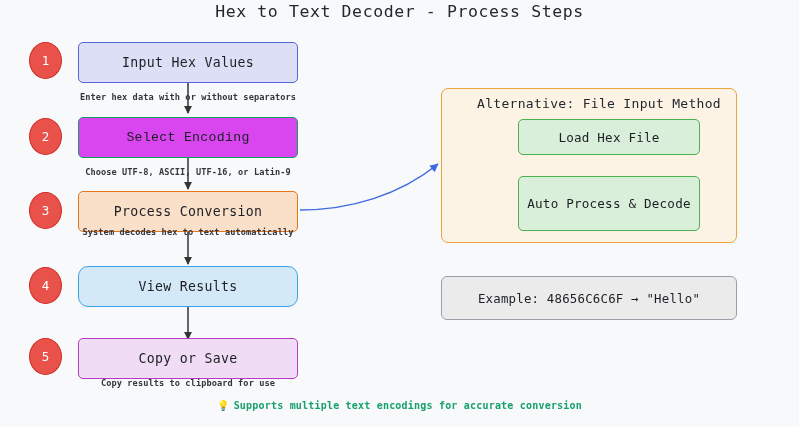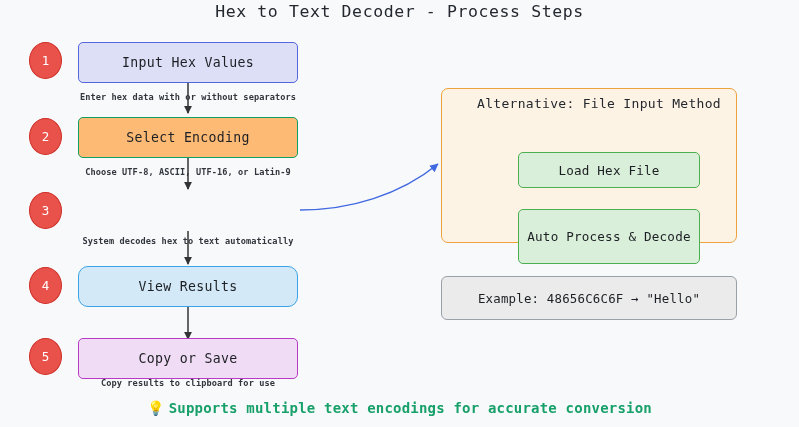--- a/index.html
+++ b/index.html
@@ -57,21 +57,21 @@
     border-style: solid;
     box-sizing: border-box;
     display: flex;
     align-items: center;
     justify-content: center;
     font-size: 13.2px;
     color: #1c1f24;
     letter-spacing: 0.3px;
   }
   .box-1 { background: #dcdff5; border-color: #5566dd; }
-  .box-2 { background: #fdba74; border-color: #119e63; }
+  .box-2 { background: #d946ef; border-color: #119e63; font-family: Liberation Mono, monospace; }
   .box-3 { background: #fadfc9; border-color: #e8761b; }
   .box-4 { background: #d4e9f7; border-color: #3aa3e8; border-radius: 10px; }
   .box-5 { background: #f0dcf4; border-color: #b83ac4; }
 
   
   .caption {
     left: 78px;
     width: 220px;
     text-align: center;
     font-size: 8.6px;
@@ -106,21 +106,20 @@
     border-radius: 5px;
     box-sizing: border-box;
     display: flex;
     align-items: center;
     justify-content: center;
     text-align: center;
     font-size: 12.6px;
     color: #1c1f24;
     line-height: 17px;
     letter-spacing: 0.2px;
-    margin-top: 33px;
   }
   .alt-box-a { top: 119px; height: 36px; }
   .alt-box-b { top: 176px; height: 55px; }
 
   
   .example-box {
     left: 441px; top: 276px;
     width: 296px; height: 44px;
     background: #ebebeb;
     border: 1.5px solid #9aa0a8;
@@ -132,21 +131,21 @@
     font-size: 12.4px;
     color: #1c1f24;
     letter-spacing: 0.2px;
   }
 
   
   .footer {
     left: 0; top: 400px;
     width: 799px;
     text-align: center;
-    font-size: 14px;
+    font-size: 10px;
     font-weight: bold;
     color: #17a06a;
     letter-spacing: 0.2px;
   }
   .footer .bulb { margin-right: 4px; }
 
   svg.overlay {
     position: absolute;
     left: 0; top: 0;
     width: 799px; height: 427px;
@@ -185,21 +184,22 @@
 
   <div class="abs step-circle" style="top:42px">1</div>
   <div class="abs step-box box-1" style="top:42px">Input Hex Values</div>
   <div class="abs caption" style="top:92px">Enter hex data with or without separators</div>
 
   <div class="abs step-circle" style="top:118px">2</div>
   <div class="abs step-box box-2" style="top:117px">Select Encoding</div>
   <div class="abs caption" style="top:167px">Choose UTF-8, ASCII, UTF-16, or Latin-9</div>
 
   <div class="abs step-circle" style="top:192px">3</div>
-  <div class="abs caption" style="top:236px">System decodes hex to text automatically</div>
+  <div class="abs step-box box-3" style="top:191px">Process Conversion</div>
+  <div class="abs caption" style="top:227px">System decodes hex to text automatically</div>
 
   <div class="abs step-circle" style="top:267px">4</div>
   <div class="abs step-box box-4" style="top:266px">View Results</div>
 
   <div class="abs step-circle" style="top:338px">5</div>
   <div class="abs step-box box-5" style="top:338px">Copy or Save</div>
   <div class="abs caption" style="top:378px">Copy results to clipboard for use</div>
 
   <div class="abs alt-panel"></div>
   <div class="abs alt-title">Alternative: File Input Method</div>

